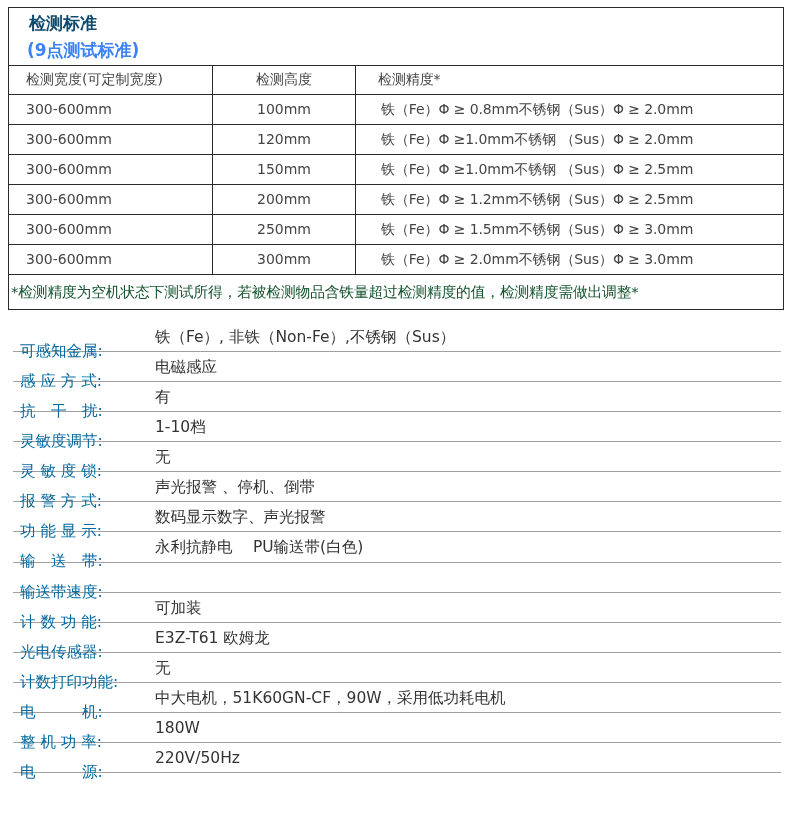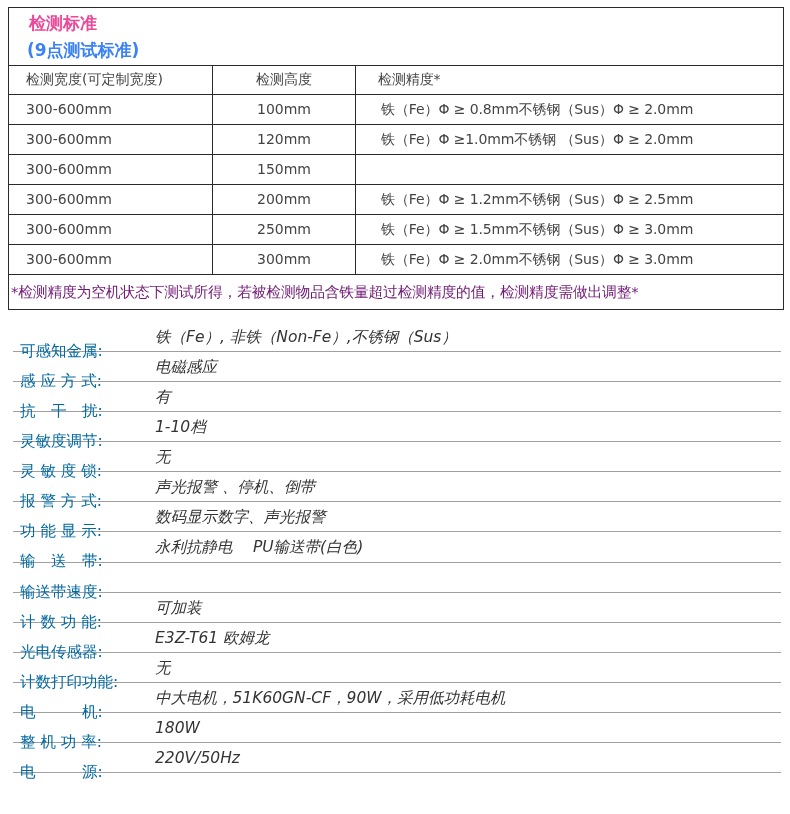--- a/index.html
+++ b/index.html
@@ -2,35 +2,35 @@
 <html><head>
 <meta charset="utf-8">
 <style>
   html, body { margin: 0; padding: 0; background: #ffffff; }
   body { width: 790px; height: 814px; position: relative; overflow: hidden;
          font-family: "DejaVu Sans", "Liberation Sans", sans-serif; color: #333333; }
   .std-table { position: absolute; left: 8px; top: 7px; width: 776px; height: 303px;
                border: 1.5px solid #2a2a2a; box-sizing: border-box; }
   .std-title { position: absolute; left: 0; top: 0; width: 100%; height: 58px;
                border-bottom: 1.5px solid #2a2a2a; box-sizing: border-box; }
-  .std-title .t1 { position: absolute; left: 20px; top: 4px; font-size: 17px; font-weight: bold; color: #ec4899; }
+  .std-title .t1 { position: absolute; left: 20px; top: 4px; font-size: 17px; font-weight: bold; color: #0c4a6e; }
   .std-title .t2 { position: absolute; left: 18px; top: 31px; font-size: 17px; font-weight: bold; color: #3b82f6; }
   .row { position: absolute; left: 0; width: 100%; height: 30px; border-bottom: 1px solid #2a2a2a; box-sizing: border-box; }
   .cell { position: absolute; top: 0; height: 100%; line-height: 28px; font-size: 14px; color: #444;
           white-space: nowrap; box-sizing: border-box; }
   .c1 { left: 0; width: 204px; padding-left: 17px; border-right: 1px solid #2a2a2a; }
   .c2 { left: 204px; width: 143px; text-align: center; border-right: 1px solid #2a2a2a; }
   .c3 { left: 347px; width: 427px; padding-left: 25px; letter-spacing: -0.1px; }
   .row.head .c3 { padding-left: 22px; }
   .foot { position: absolute; left: 0; top: 267px; width: 100%; height: 34px; line-height: 34px;
-          font-size: 14.8px; color: #701a75; padding-left: 2px; white-space: nowrap; letter-spacing: -0.2px; }
+          font-size: 14.8px; color: #14532d; padding-left: 2px; white-space: nowrap; letter-spacing: -0.2px; }
   .specs { position: absolute; left: 13px; top: 322px; width: 768px; }
   .spec { position: relative; height: 30.07px; border-bottom: 1.5px solid #a0a0a0; box-sizing: border-box; }
   .spec .k { position: absolute; left: 7px; top: 14px; line-height: 30px; font-size: 15.5px; color: #0369a1; white-space: nowrap; }
-  .spec .v { position: absolute; left: 142px; top: 0; line-height: 30px; font-size: 15.5px; color: #333; white-space: nowrap; font-style: italic; }
+  .spec .v { position: absolute; left: 142px; top: 0; line-height: 30px; font-size: 15.5px; color: #333; white-space: nowrap; }
 </style>
 </head>
 <body>
 
 <div class="std-table">
   <div class="std-title">
     <span class="t1">检测标准</span>
     <span class="t2">(9点测试标准)</span>
   </div>
 
@@ -46,20 +46,21 @@
     <div class="cell c3">铁（Fe）Φ ≥ 0.8mm不锈钢（Sus）Φ ≥ 2.0mm</div>
   </div>
   <div class="row" style="top:117px">
     <div class="cell c1">300-600mm</div>
     <div class="cell c2">120mm</div>
     <div class="cell c3">铁（Fe）Φ ≥1.0mm不锈钢 （Sus）Φ ≥ 2.0mm</div>
   </div>
   <div class="row" style="top:147px">
     <div class="cell c1">300-600mm</div>
     <div class="cell c2">150mm</div>
+    <div class="cell c3">铁（Fe）Φ ≥1.0mm不锈钢 （Sus）Φ ≥ 2.5mm</div>
   </div>
   <div class="row" style="top:177px">
     <div class="cell c1">300-600mm</div>
     <div class="cell c2">200mm</div>
     <div class="cell c3">铁（Fe）Φ ≥ 1.2mm不锈钢（Sus）Φ ≥ 2.5mm</div>
   </div>
   <div class="row" style="top:207px">
     <div class="cell c1">300-600mm</div>
     <div class="cell c2">250mm</div>
     <div class="cell c3">铁（Fe）Φ ≥ 1.5mm不锈钢（Sus）Φ ≥ 3.0mm</div>

